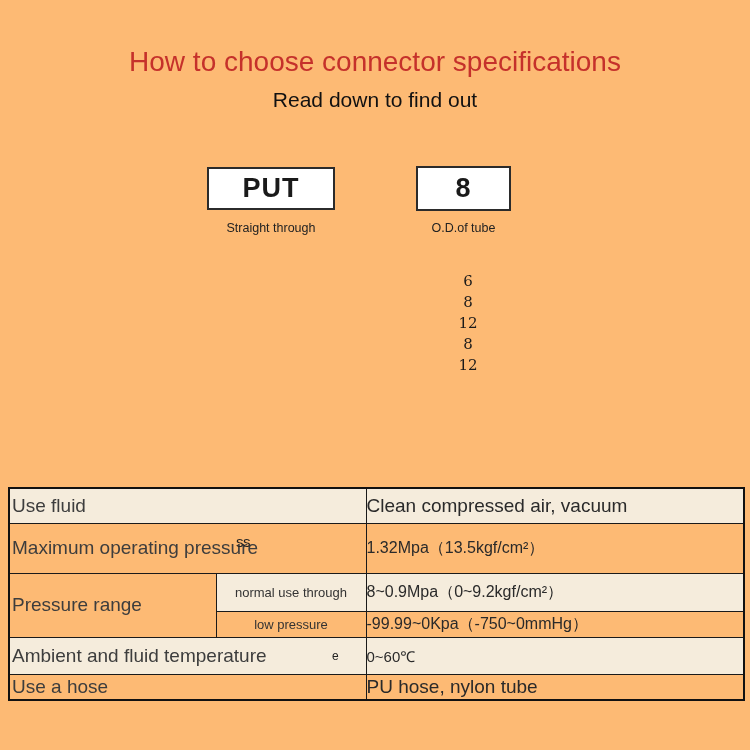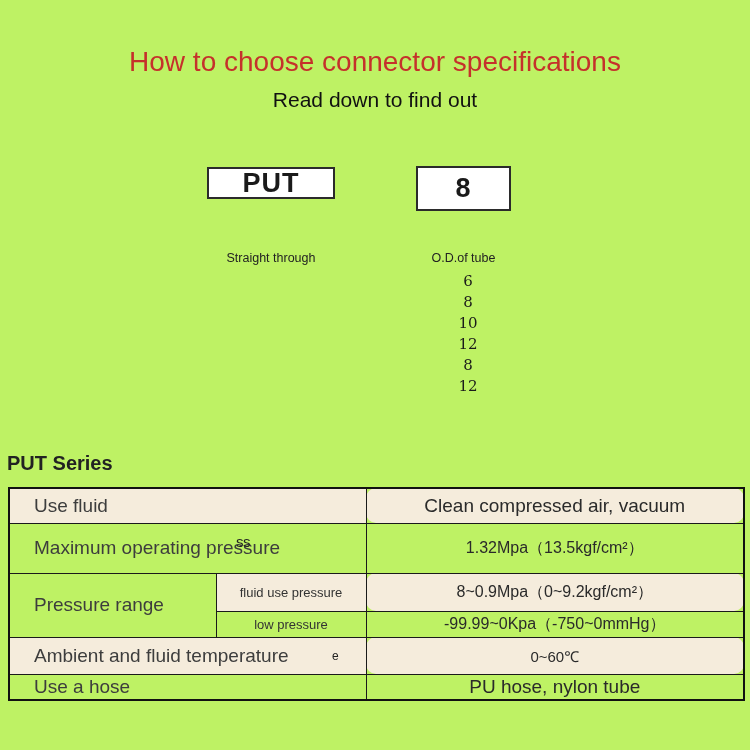--- a/index.html
+++ b/index.html
@@ -6,21 +6,21 @@
   html, body { background: #ffffff; }
   body {
     width: 750px; height: 750px;
     font-family: "Liberation Sans", sans-serif;
     position: relative;
     color: #222;
   }
   .canvas {
     position: relative;
     width: 750px; height: 750px;
-    background: #bef264;
+    background: #fdba74;
     overflow: hidden;
   }
 
   
   .title {
     position: absolute; top: 46px; left: 0; width: 750px;
     text-align: center;
     font-size: 28px;
     color: #c5312b;
     letter-spacing: 0px;
@@ -36,28 +36,27 @@
   .code-box {
     position: absolute;
     border: 2px solid #2b2b2b;
     background: #ffffff;
     display: flex; align-items: center; justify-content: center;
     font-weight: bold;
     font-size: 27px;
     color: #1a1a1a;
     letter-spacing: 1px;
   }
-  .box-model { left: 207px; top: 167px; width: 128px; height: 32px; }
+  .box-model { left: 207px; top: 167px; width: 128px; height: 43px; }
   .box-size  { left: 416px; top: 166px; width: 95px;  height: 45px; }
   .code-caption {
     position: absolute; top: 221px;
     text-align: center;
     font-size: 12.5px;
     color: #222;
-    margin-top: 30px;
   }
   .cap-model { left: 207px; width: 128px; }
   .cap-size  { left: 411px; width: 105px; }
 
   
   .size-options {
     position: absolute; left: 406px; top: 271px; width: 124px;
     text-align: center;
     font-family: "DejaVu Serif", serif;
     font-size: 15px;
@@ -81,30 +80,30 @@
     table-layout: fixed;
   }
   .spec-table td {
     border: 1.5px solid #1a1a1a;
     vertical-align: middle;
   }
   .spec-table { border: 2px solid #111; }
   td.lbl {
     font-size: 19px;
     color: #3d3d3d;
-    padding-left: 24px;
+    padding-left: 2px;
     text-align: left;
     position: relative;
   }
   td.sub {
     font-size: 13px;
     color: #333;
     text-align: center;
   }
-  td.val { text-align: center; color: #2a2a2a; border-radius: 10px; }
+  td.val { text-align: left; color: #2a2a2a; }
   .v-lg { font-size: 19px; }
   .v-md { font-size: 16px; }
   .v-sm { font-size: 15px; }
   .beige { background: #f5ecdc; }
 
   .art {
     position: absolute;
     color: #222;
     font-weight: normal;
   }
@@ -125,27 +124,25 @@
   <div class="code-box box-size">
     <span>8</span>
   </div>
 
   <div class="code-caption cap-model">Straight through</div>
   <div class="code-caption cap-size">O.D.of tube</div>
 
   <div class="size-options">
     <div>6</div>
     <div>8</div>
-    <div>10</div>
     <div>12</div>
     <div>8</div>
     <div>12</div>
   </div>
 
-  <div class="series-heading">PUT Series</div>
 
   <table class="spec-table">
     <colgroup>
       <col style="width:207px">
       <col style="width:150px">
       <col style="width:378px">
     </colgroup>
     <tbody>
       <tr style="height:35px">
         <td colspan="2" class="lbl beige">Use fluid</td>
@@ -153,21 +150,21 @@
       </tr>
       <tr style="height:50px">
         <td colspan="2" class="lbl">
           <span>Maximum operating pressure</span>
           <span class="art art-ss">ss</span>
         </td>
         <td class="val v-md">1.32Mpa（13.5kgf/cm²）</td>
       </tr>
       <tr style="height:38px">
         <td rowspan="2" class="lbl">Pressure range</td>
-        <td class="sub beige">fluid use pressure</td>
+        <td class="sub beige">normal use through</td>
         <td class="val v-md beige">8~0.9Mpa（0~9.2kgf/cm²）</td>
       </tr>
       <tr style="height:26px">
         <td class="sub">low pressure</td>
         <td class="val v-md">-99.99~0Kpa（-750~0mmHg）</td>
       </tr>
       <tr style="height:37px">
         <td colspan="2" class="lbl beige">
           <span>Ambient and fluid temperature</span>
           <span class="art art-e">e</span>

